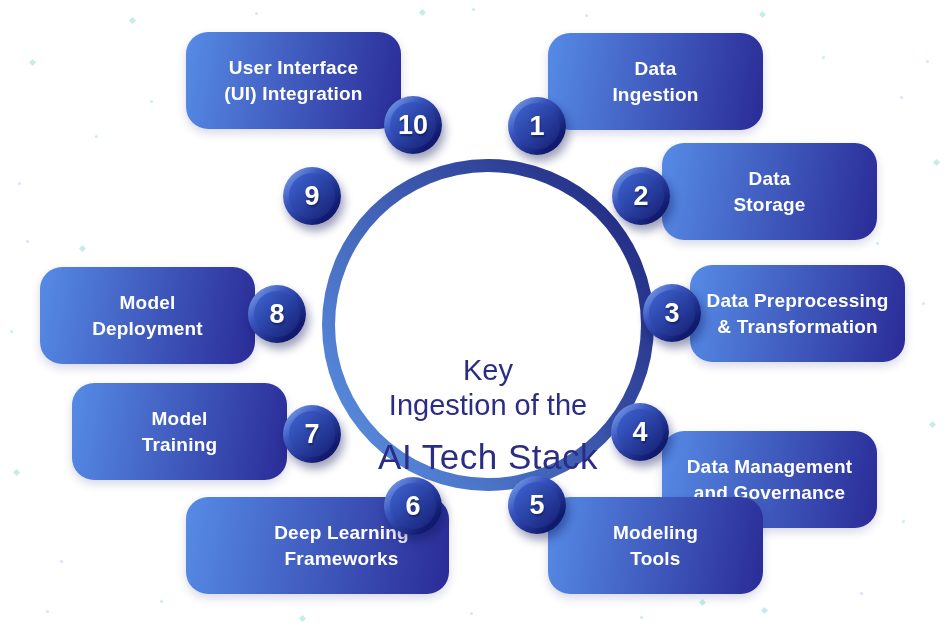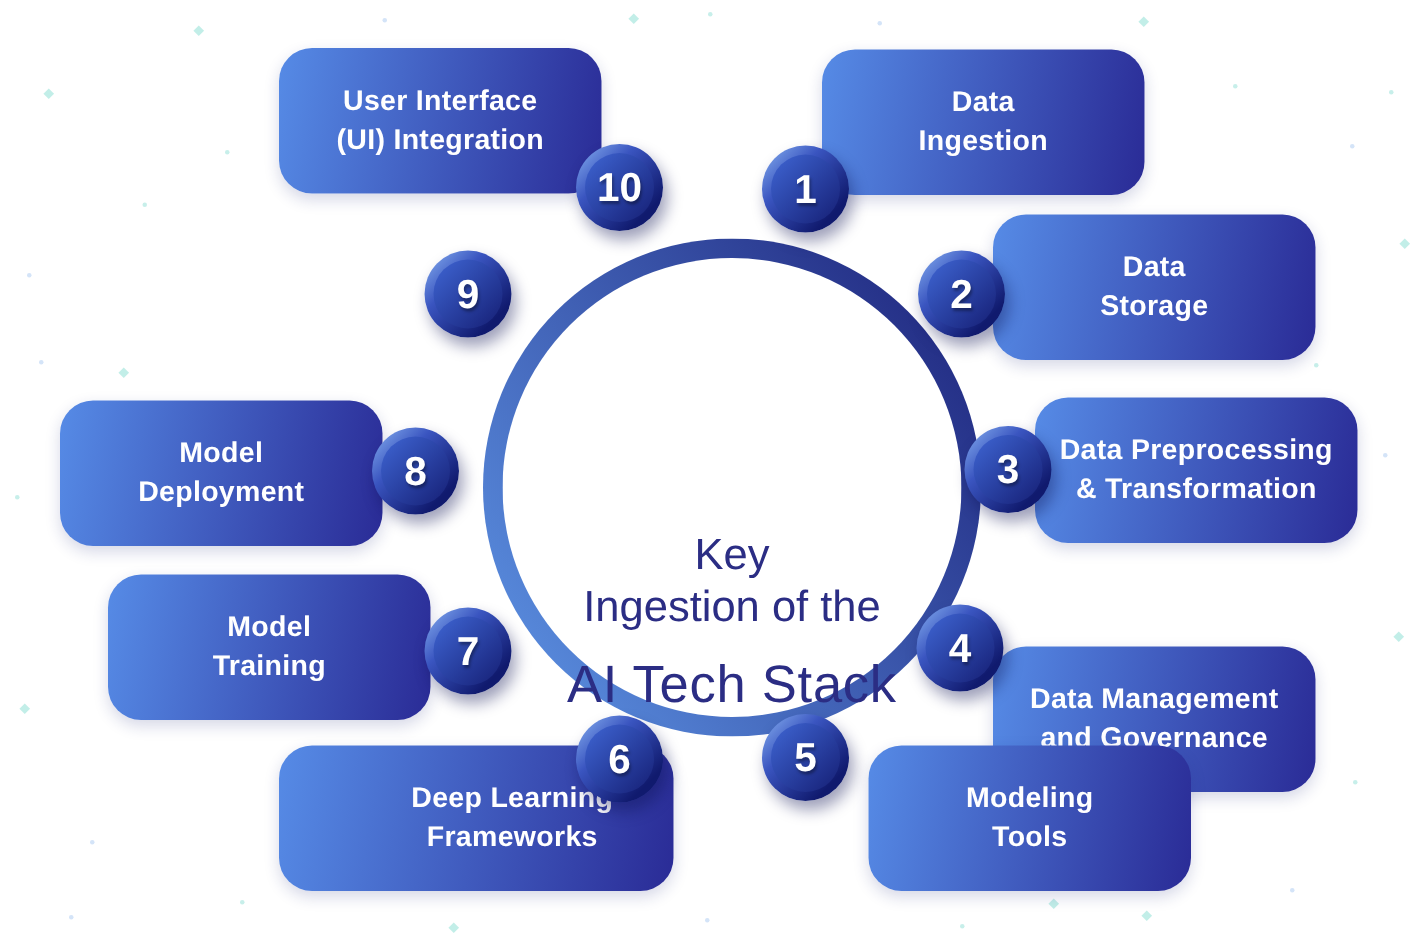--- a/index.html
+++ b/index.html
@@ -27,21 +27,21 @@
   }
   .item-10{left:186px;top:32px;}
   .item-1{left:548px;top:33px;}
   .item-9{left:72px;top:149px;}
   .item-2{left:662px;top:143px;}
   .item-8{left:40px;top:267px;}
   .item-3{left:690px;top:265px;}
   .item-7{left:72px;top:383px;}
   .item-4{left:662px;top:384px;margin-top:47px;}
   .item-6{left:186px;top:497px;padding-left:48px;}
-  .item-5{left:548px;top:497px;margin-left:31px;}
+  .item-5{left:548px;top:497px;}
 
   
   .badge{
     position:absolute;width:58px;height:58px;border-radius:50%;z-index:3;
     background:linear-gradient(135deg,var(--c-badge-ring-light,#8ab4f2) 0%,#3a55c0 35%,var(--c-badge-ring-dark,#101a6e) 80%);
     display:flex;align-items:center;justify-content:center;
     box-shadow:3px 6px 10px rgba(10,15,80,.4);
   }
   .badge-inner{
     width:46px;height:46px;border-radius:50%;

